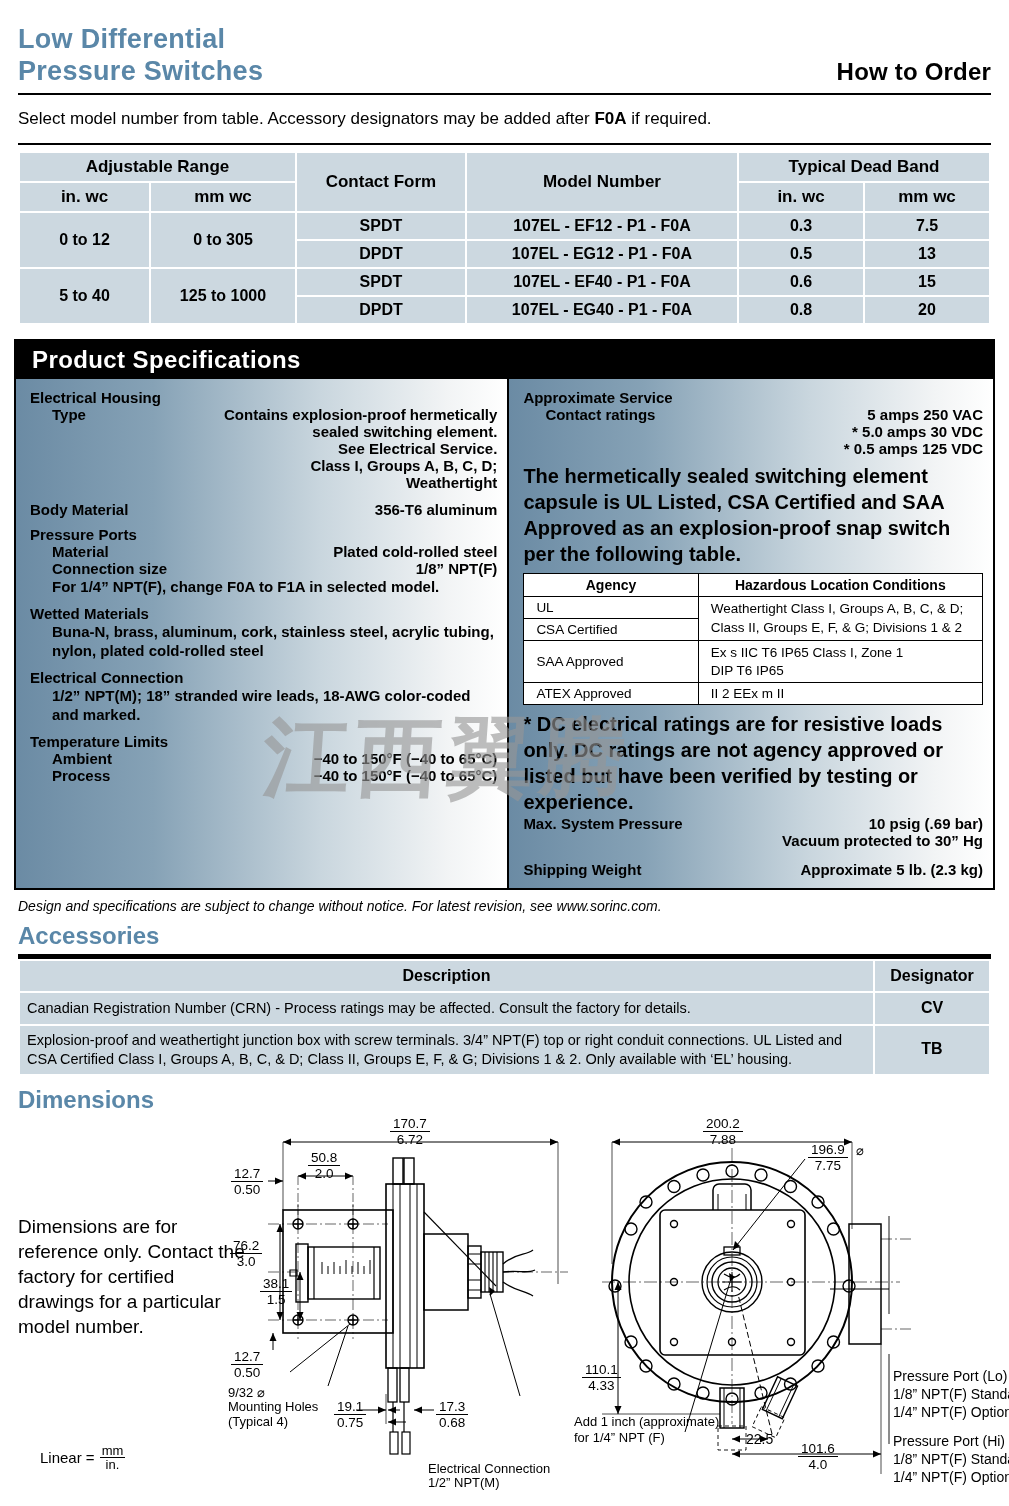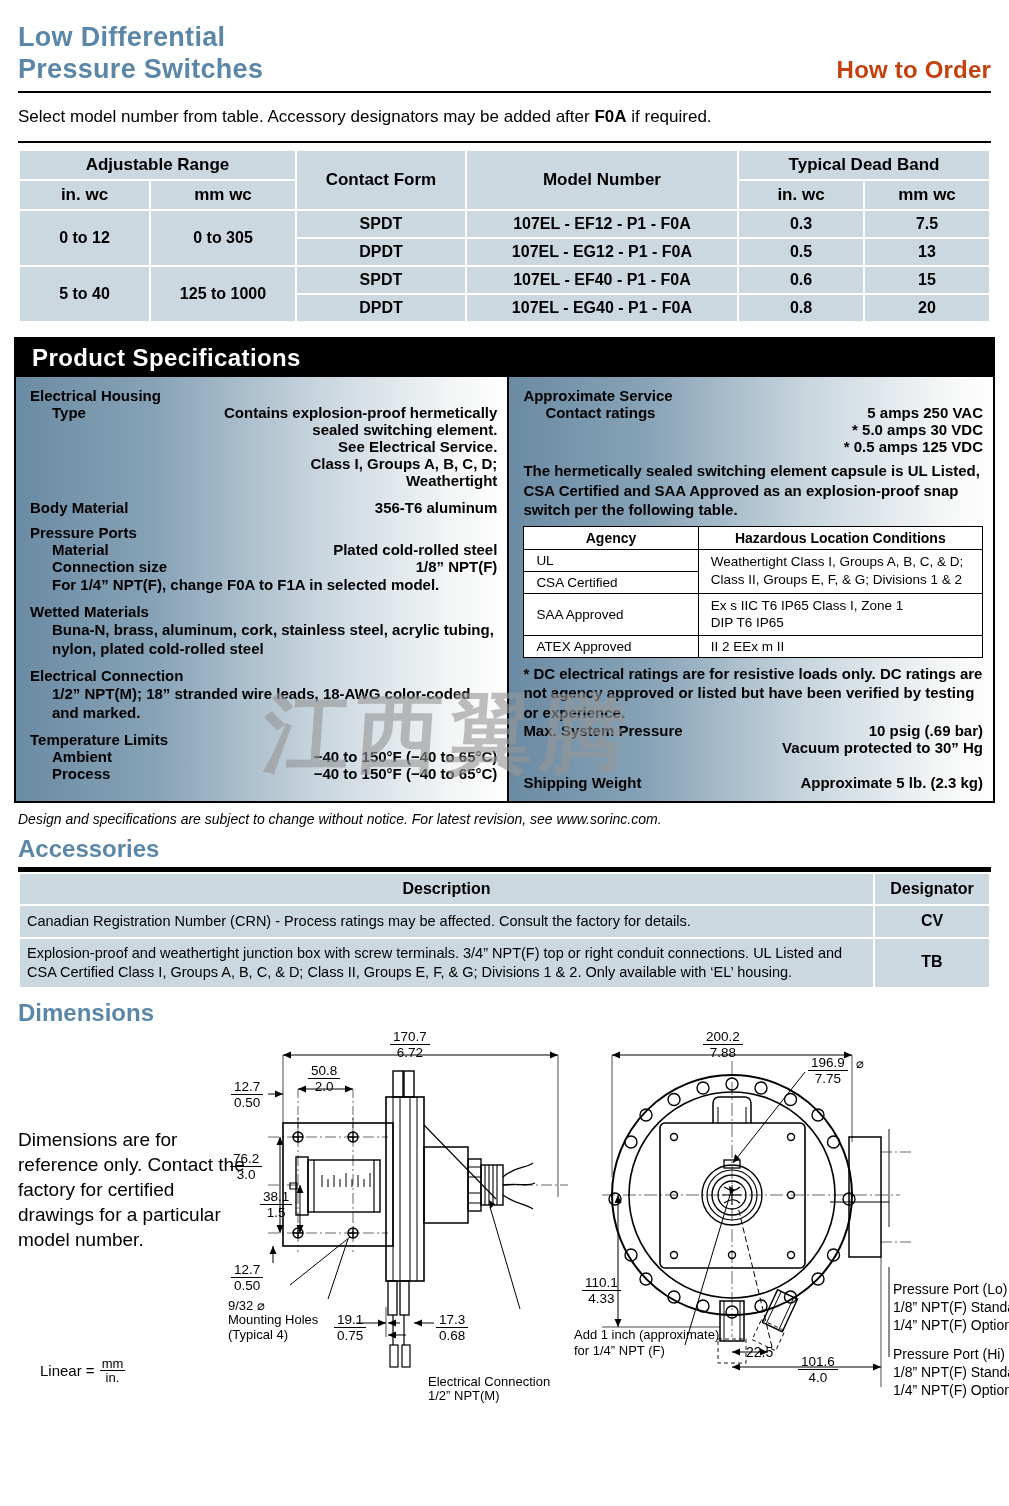--- a/index.html
+++ b/index.html
@@ -4,27 +4,27 @@
 <style>
   html,body{margin:0;padding:0;}
   body{
     width:1009px;height:1506px;background:#fff;
     font-family:"Liberation Sans", sans-serif;
     color:#000;overflow:hidden;position:relative;
   }
   .page{position:relative;width:1009px;height:1506px;}
 
   
-  .header{position:relative;padding:22px 18px 0 18px;}
+  .header{position:relative;padding:0 18px 0 18px;margin-top:24px;}
   .brand-title{
     color:#5a87a8;font-size:27px;font-weight:bold;line-height:1.18;
     letter-spacing:0.3px;
   }
   .header-row{display:flex;align-items:flex-end;justify-content:space-between;}
-  .how-to-order{font-size:24px;font-weight:bold;color:#c2410c;padding-bottom:2px;letter-spacing:0.2px;}
+  .how-to-order{font-size:24px;font-weight:bold;color:#000000;padding-bottom:2px;letter-spacing:0.2px;}
   .hdr-rule{height:2px;background:#000;margin:5px 18px 0 18px;}
   .intro{
     font-size:17px;padding:14px 18px 10px 18px;line-height:1.2;
   }
   .intro b{font-weight:bold;}
   .intro-rule{height:2px;background:#000;margin:4px 18px 0 18px;}
 
   
   .order-wrap{padding:0 18px;margin-top:6px;}
   table.order{border-collapse:separate;border-spacing:2px;width:973px;font-size:16px;}
@@ -49,21 +49,21 @@
   .spec-col.left{width:50.5%;border-right:2px solid #000;}
   .spec-col.right{width:49.5%;}
   .spec-col *{position:relative;z-index:2;}
   .sp-h{font-size:15px;font-weight:bold;margin-top:8px;}
   .sp-h:first-child{margin-top:0;}
   .sp-row{display:flex;justify-content:space-between;font-size:15px;font-weight:bold;padding-left:22px;}
   .sp-row .k{white-space:nowrap;}
   .sp-row .v{text-align:right;}
   .sp-right-only{font-size:15px;font-weight:bold;text-align:right;}
   .sp-indent{font-size:15px;font-weight:bold;padding-left:22px;line-height:1.3;}
-  .sp-plain{font-size:15px;font-weight:bold;line-height:1.3;}
+  .sp-plain{font-size:20px;font-weight:bold;line-height:1.3;}
 
   
   table.agency{border-collapse:collapse;width:100%;background:#fff;margin-top:6px;font-size:13.5px;}
   table.agency th,table.agency td{border:1px solid #000;padding:3px 12px;text-align:left;}
   table.agency th{text-align:center;font-weight:bold;font-size:14px;}
   table.agency td.agname{width:38%;}
 
   
   .watermark{
     position:absolute;left:262px;top:690px;width:520px;height:130px;
@@ -257,21 +257,21 @@
           </tr>
         </tbody>
           </table>
 
         <div class="sp-plain" style="margin-top:6px;">* DC electrical ratings are for resistive loads only.  DC ratings are not agency approved or listed but have been verified by testing or experience.</div>
         <div class="sp-row" style="padding-left:0;">
           <span class="k">Max. System Pressure</span>
           <span class="v">10 psig (.69 bar)</span>
         </div>
         <div class="sp-right-only">Vacuum protected to 30” Hg</div>
-        <div class="sp-row" style="padding-left:0;margin-top:18px;">
+        <div class="sp-row" style="padding-left:0;margin-top:12px;">
           <span class="k">Shipping Weight</span>
           <span class="v">Approximate 5 lb. (2.3 kg)</span>
         </div>
       </div>
     </div>
   </div>
 
   <div class="watermark">江西翼腾</div>
 
   <div class="notice">Design and specifications are subject to change without notice. For latest revision, see www.sorinc.com.</div>

